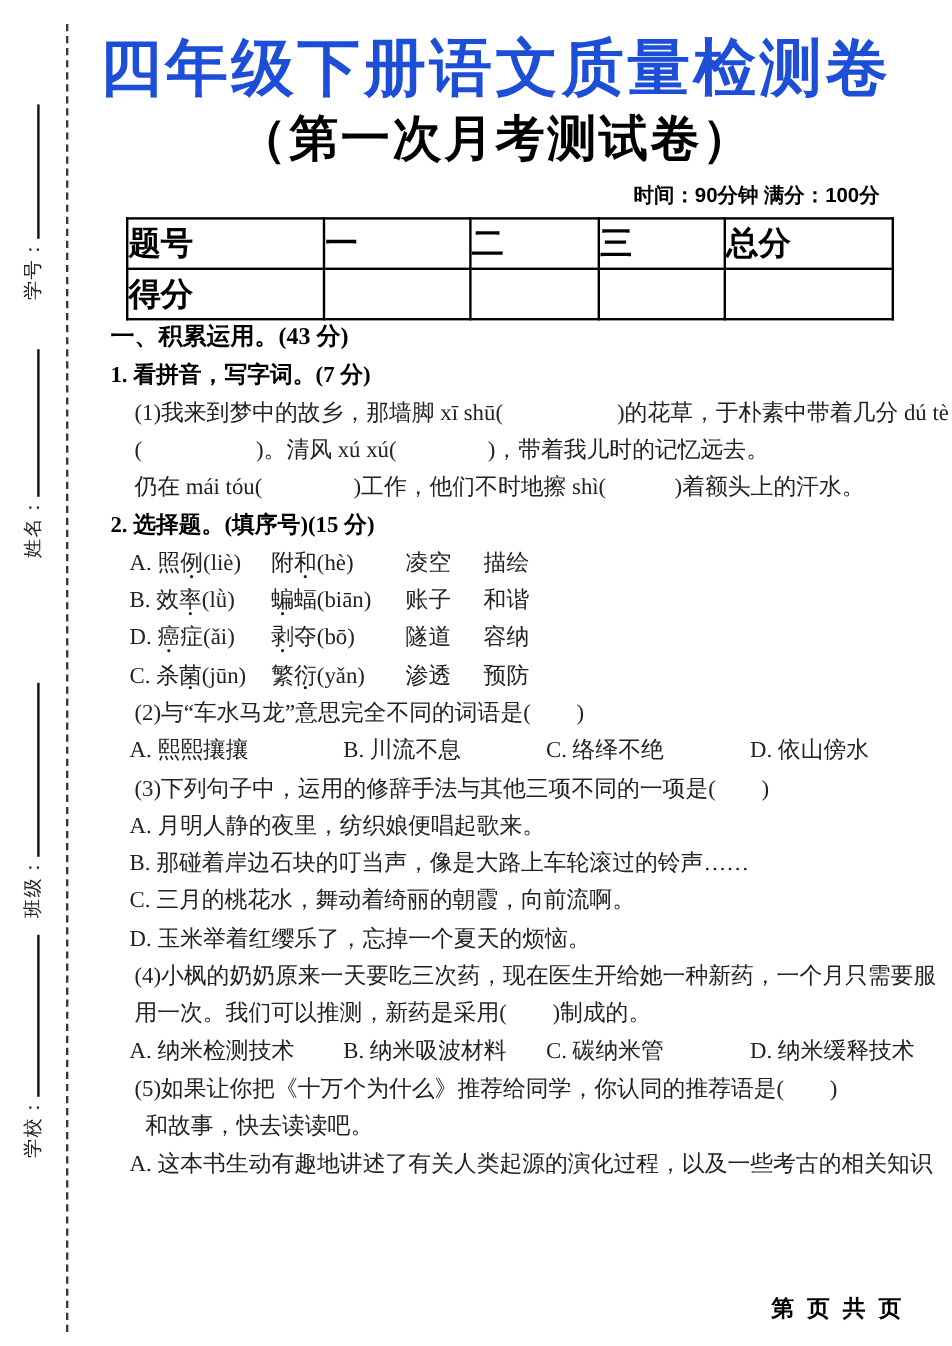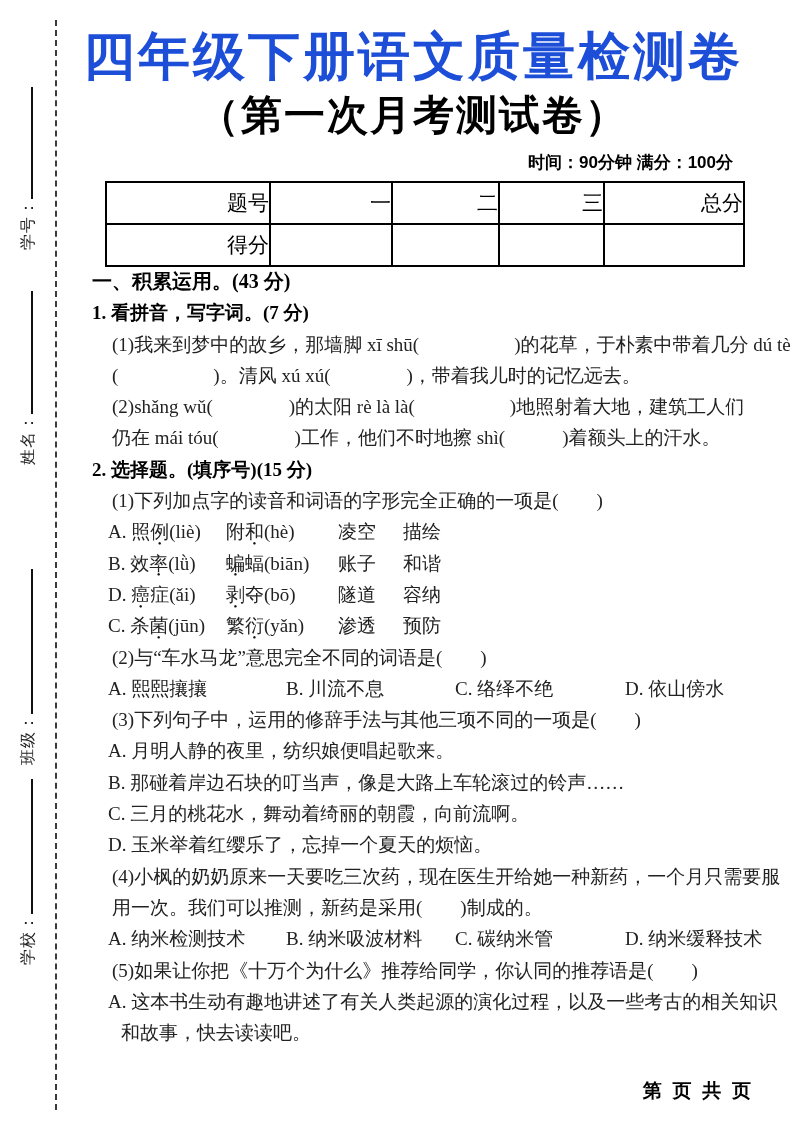--- a/index.html
+++ b/index.html
@@ -37,23 +37,23 @@
     position:absolute;top:151px;left:0;width:733px;text-align:right;
     font-family:"Liberation Sans", sans-serif;font-weight:bold;
     font-size:17px;color:#000;
   }
   
   .score-table{
     position:absolute;left:105px;top:181px;
     border-collapse:collapse;table-layout:fixed;width:628px;
   }
   .score-table td{
-    border:2.5px solid #000;text-align:right;height:40px;
-    font-family:"Liberation Sans", sans-serif;font-weight:normal;
-    font-size:21px;color:#000;padding:0;
+    border:2.5px solid #000;text-align:left;height:40px;
+    font-family:"Liberation Sans", sans-serif;font-weight:bold;
+    font-size:27px;color:#000;padding:0;
   }
   
   .content{
     position:absolute;left:92px;top:266px;width:690px;
     font-size:19px;color:#222;
   }
   .line{height:31.3px;line-height:31.3px;white-space:nowrap;}
   .bold{font-weight:bold;color:#000;}
   .hsize{font-size:20px;}
   .ind{padding-left:20px;}
@@ -118,26 +118,24 @@
   </tr>
 </tbody>
   </table>
 
 <div class="content">
   <div class="line bold hsize">一、积累运用。(43 分)</div>
 
   <div class="line bold">1. 看拼音，写字词。(7 分)</div>
   <div class="line ind">(1)我来到梦中的故乡，那墙脚 xī shū(　　　　　)的花草，于朴素中带着几分 dú tè</div>
   <div class="line ind">(　　　　　)。清风 xú xú(　　　　)，带着我儿时的记忆远去。</div>
-  <div class="line ind">(2)shǎng wǔ(　　　　)的太阳 rè là là(　　　　　)地照射着大地，建筑工人们</div>
   <div class="line ind">仍在 mái tóu(　　　　)工作，他们不时地擦 shì(　　　)着额头上的汗水。</div>
 
   <div class="line bold">2. 选择题。(填序号)(15 分)</div>
 
-  <div class="line ind">(1)下列加点字的读音和词语的字形完全正确的一项是(　　)</div>
   <div class="line inda pinyin-row"><span class="cell">A. 照<span class="dotted">例</span>(liè)</span><span class="cell">附<span class="dotted">和</span>(hè)</span><span class="cell">凌空</span><span class="cell">描绘</span></div>
   <div class="line inda pinyin-row"><span class="cell">B. 效<span class="dotted">率</span>(lǜ)</span><span class="cell"><span class="dotted">蝙</span>蝠(biān)</span><span class="cell">账子</span><span class="cell">和谐</span></div>
   <div class="line inda pinyin-row"><span class="cell">D. <span class="dotted">癌</span>症(ǎi)</span><span class="cell"><span class="dotted">剥</span>夺(bō)</span><span class="cell">隧道</span><span class="cell">容纳</span></div>
   <div class="line inda pinyin-row"><span class="cell">C. 杀<span class="dotted">菌</span>(jūn)</span><span class="cell">繁<span class="dotted">衍</span>(yǎn)</span><span class="cell">渗透</span><span class="cell">预防</span></div>
 
   <div class="line ind">(2)与“车水马龙”意思完全不同的词语是(　　)</div>
   <div class="line inda opt-row">
     <span class="cell">A. 熙熙攘攘</span><span class="cell">B. 川流不息</span><span class="cell">C. 络绎不绝</span><span class="cell">D. 依山傍水</span>
   </div>
 
@@ -147,17 +145,17 @@
   <div class="line inda">C. 三月的桃花水，舞动着绮丽的朝霞，向前流啊。</div>
   <div class="line inda">D. 玉米举着红缨乐了，忘掉一个夏天的烦恼。</div>
 
   <div class="line ind">(4)小枫的奶奶原来一天要吃三次药，现在医生开给她一种新药，一个月只需要服</div>
   <div class="line ind">用一次。我们可以推测，新药是采用(　　)制成的。</div>
   <div class="line inda opt-row">
     <span class="cell">A. 纳米检测技术</span><span class="cell">B. 纳米吸波材料</span><span class="cell">C. 碳纳米管</span><span class="cell">D. 纳米缓释技术</span>
   </div>
 
   <div class="line ind">(5)如果让你把《十万个为什么》推荐给同学，你认同的推荐语是(　　)</div>
+  <div class="line ind2">和故事，快去读读吧。</div>
   <div class="line inda">A. 这本书生动有趣地讲述了有关人类起源的演化过程，以及一些考古的相关知识</div>
-  <div class="line ind2">和故事，快去读读吧。</div>
 </div>
 
 <div class="footer">第 页 共 页</div>
 
 </body></html>

